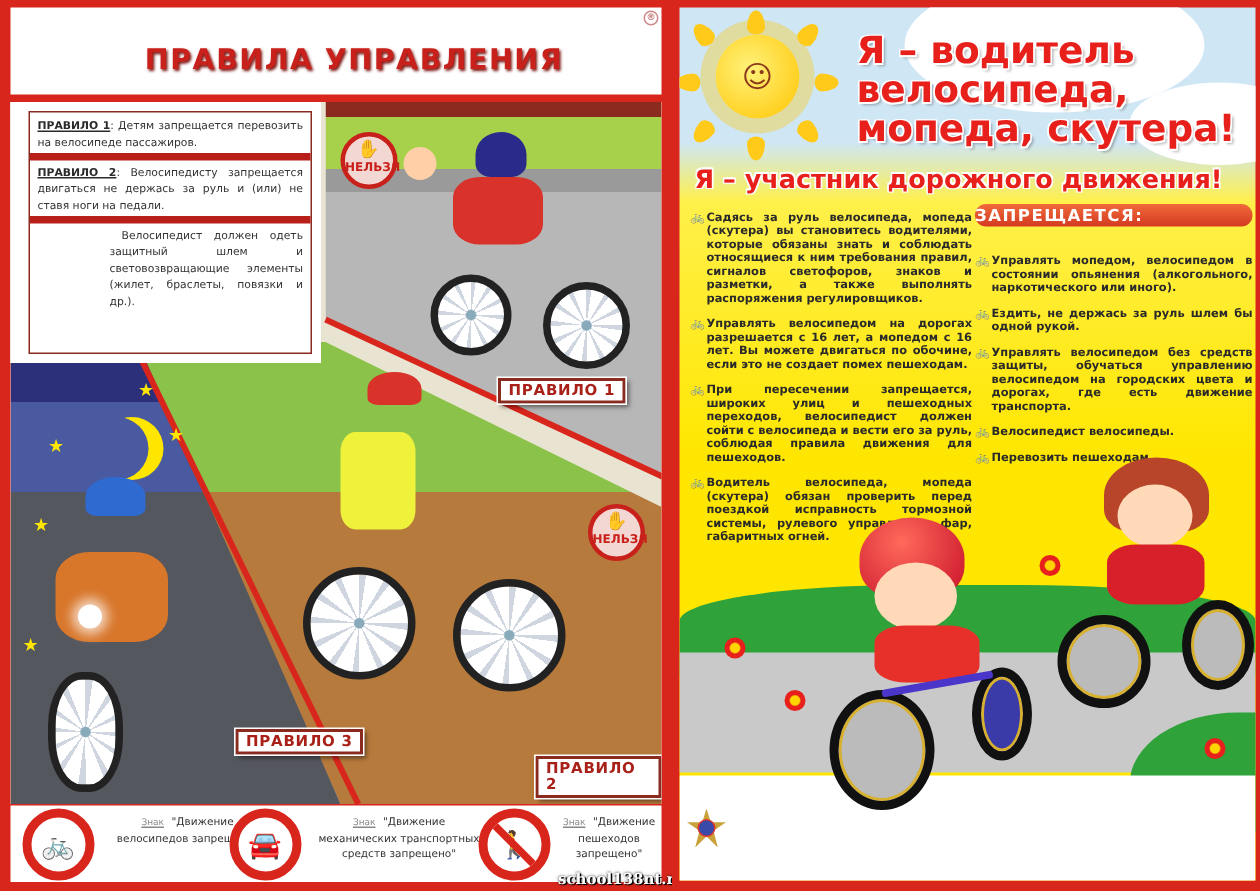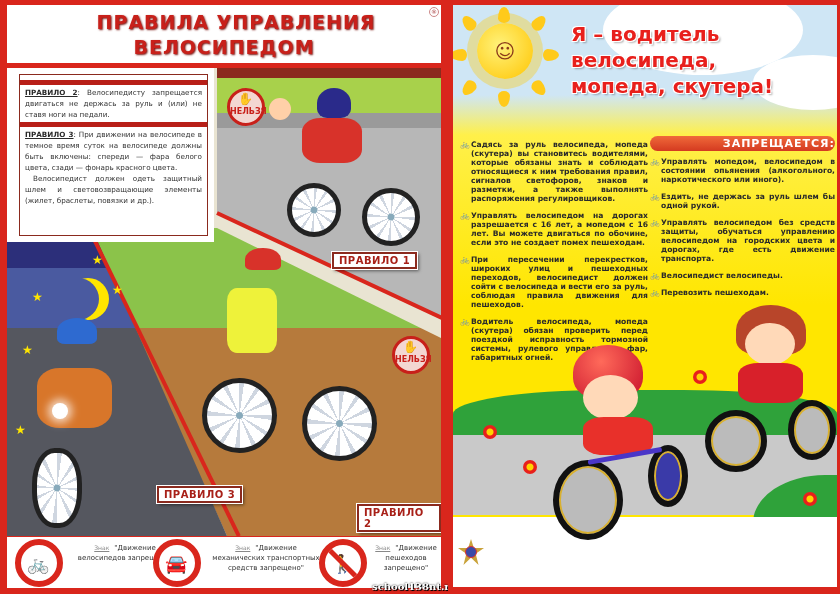--- a/index.html
+++ b/index.html
@@ -2,38 +2,38 @@
 <html><head>
 <meta charset="utf-8">
 <style>
   * { box-sizing: border-box; margin: 0; padding: 0; }
   body { width: 840px; height: 594px; overflow: hidden; background: #fff; font-family: "DejaVu Sans", sans-serif; position: relative; }
 
   
   .left { position: absolute; left: 0; top: 0; width: 448px; height: 594px; background: #d9261c; }
   .left-title { position: absolute; left: 7px; top: 5px; width: 434px; height: 58px; background: #fff; text-align: center; }
   .left-title div { font-family: "DejaVu Sans", sans-serif; font-weight: bold; color: #c8201a; font-size: 19px; letter-spacing: 1px; line-height: 25px; text-shadow: 1px 1px 2px #7a1410; }
-  .left-title .l1 { margin-top: 5px; padding-left: 24px; }
+  .left-title .l1 { margin-top: 23px; padding-left: 24px; }
   .copy-mark { position: absolute; right: 2px; top: 2px; width: 10px; height: 10px; border-radius: 50%; border: 1px solid #c88; font-size: 6px; line-height: 8px; text-align: center; color: #a44; background:#fff; }
 
   .scene { position: absolute; left: 7px; top: 68px; width: 434px; height: 468px; background: #e9e4d2; overflow: hidden; }
   .sc1 { position: absolute; left: 0; top: 0; width: 434px; height: 468px; background: linear-gradient(180deg,#8b2a1e 0 10px,#a8d14b 10px 45px,#9a9a9a 45px 60px,#b7b7b7 60px 100%); clip-path: polygon(210px 0,434px 0,434px 250px,210px 145px); }
   .sc2 { position: absolute; left: 0; top: 0; width: 434px; height: 468px; background: linear-gradient(180deg,#d9a35c 0 130px,#8bc34a 130px 260px,#b67a3c 260px 100%); clip-path: polygon(80px 160px,210px 160px,434px 270px,434px 468px,220px 468px); }
   .sc3 { position: absolute; left: 0; top: 0; width: 434px; height: 468px; background: linear-gradient(180deg,#2c2f7a 0 200px,#4a5aa0 200px 260px,#55575f 260px 100%); clip-path: polygon(0 172px,90px 172px,220px 468px,0 468px); }
   .divline { position: absolute; height: 4px; background: #d9261c; transform-origin: 0 50%; }
 
   .moon { position: absolute; left: 50px; top: 210px; width: 42px; height: 42px; border-radius: 50%; box-shadow: 10px 0 0 0 #ffe600; }
   .star { position: absolute; color: #ffe600; font-size: 12px; }
 
   .rules-box { position: absolute; left: 7px; top: 68px; width: 207px; height: 174px; background: #fff; border: 2px solid #fff; }
   .rules-inner { position: absolute; left: 10px; top: 4px; right: 4px; bottom: 4px; border: 1px solid #8b2a1e; padding: 3px 5px; font-size: 7.2px; line-height: 11px; color: #333; }
   .rule-p { text-align: justify; }
   .rule-p b { text-decoration: underline; color: #2a2a2a; }
   .rule-sep { height: 5px; background: #b81f18; margin: 2px -5px; }
-  .rule-note { text-indent: 8px; text-align: justify; }
+  .rule-note { text-indent: 8px; text-align: justify; margin-left: 48px; }
 
   .pravilo-tag { position: absolute; background: #fff; border: 2px solid #8b2a1e; outline: 1px solid #fff; padding: 1px 5px; font-weight: bold; font-size: 10px; color: #a82018; letter-spacing: 0.5px; box-shadow: 2px 2px 3px rgba(0,0,0,.5); }
 
   .nelzya { position: absolute; width: 38px; height: 38px; border-radius: 50%; background: #f3d7d2; border: 3px solid #c8201a; text-align: center; font-size: 8px; font-weight: bold; color: #c8201a; }
   .nelzya .hand { display:block; font-size: 12px; line-height: 16px; color:#a44; }
 
   .figure { position: absolute; border-radius: 50%; }
   .wheel { position: absolute; border-radius: 50%; border: 5px solid #222; background: radial-gradient(circle,#8ab 0 3px,transparent 4px), repeating-conic-gradient(#cfd6e0 0 8deg,#fff 8deg 30deg); }
 
   .signs-bar { position: absolute; left: 7px; top: 537px; width: 434px; height: 51px; background: #fff; }
@@ -43,48 +43,47 @@
   .sign-label .znak { color: #888; text-decoration: underline; margin-right: 5px; font-size: 6px; }
   .watermark { position: absolute; left: 372px; top: 581px; font-family: "DejaVu Serif", serif; font-weight: bold; font-size: 10px; color: #fff; text-shadow: 0 0 2px #000, 1px 1px 0 #000; }
 
   
   .right { position: absolute; left: 448px; top: 0; width: 392px; height: 594px; background: #d9261c; }
   .right-inner { position: absolute; left: 5px; top: 5px; width: 384px; height: 582px; background: linear-gradient(180deg,#cfe6f5 0 90px,#fff04a 130px,#ffe600 300px,#ffe600 100%); overflow: hidden; }
   .cloud { position: absolute; background: #fff; border-radius: 50%; }
   .sun { position: absolute; left: 24px; top: 18px; width: 56px; height: 56px; border-radius: 50%; background: radial-gradient(circle at 40% 40%,#fff27a,#ffc400); box-shadow: 0 0 0 10px rgba(255,200,0,.35); }
   .sun-ray { position: absolute; width: 12px; height: 16px; background: #ffca1a; border-radius: 50% 50% 50% 50% / 70% 70% 30% 30%; }
   .sun-face { position: absolute; left: 50%; top: 50%; transform: translate(-50%,-50%); font-size: 20px; color: #8b3a1a; }
-  .r-title { position: absolute; left: 118px; top: 16px; width: 270px; font-weight: bold; color: #e8201c; font-size: 20px; line-height: 26px; text-shadow: 1px 1px 0 #fff, -1px -1px 0 #fff, 1px -1px 0 #fff, -1px 1px 0 #fff, 2px 2px 2px rgba(0,0,0,.3); }
+  .r-title { position: absolute; left: 118px; top: 16px; width: 270px; font-weight: bold; color: #e8201c; font-size: 25px; line-height: 26px; text-shadow: 1px 1px 0 #fff, -1px -1px 0 #fff, 1px -1px 0 #fff, -1px 1px 0 #fff, 2px 2px 2px rgba(0,0,0,.3); }
   .r-subtitle { position: absolute; left: 10px; top: 105px; width: 375px; font-weight: bold; color: #e8201c; font-size: 17px; text-shadow: 1px 1px 0 #fff, -1px -1px 0 #fff, 1px -1px 0 #fff, -1px 1px 0 #fff; white-space: nowrap; }
 
   .col-left { position: absolute; left: 7px; top: 135px; width: 188px; font-size: 7.6px; line-height: 9px; font-weight: bold; color: #2a2a2a; }
   .col-right { position: absolute; left: 197px; top: 131px; width: 185px; font-size: 7.6px; line-height: 9px; font-weight: bold; color: #2a2a2a; }
   .bullet { display: flex; margin-bottom: 8px; text-align: justify; }
   .bullet .bi { flex: 0 0 11px; color: #2a7ad8; font-size: 8px; }
   .col-right .bullet .bi { color: #e85a8a; }
-  .forbid-head { background: linear-gradient(180deg,#f06a3a,#d43a20); color: #fff; font-weight: bold; font-size: 11px; text-align: right; border-radius: 10px; padding: 3px 0; margin-bottom: 6px; letter-spacing: 1px; }
+  .forbid-head { background: linear-gradient(180deg,#f06a3a,#d43a20); color: #fff; font-weight: bold; font-size: 11px; text-align: left; border-radius: 10px; padding: 3px 0; margin-bottom: 18px; letter-spacing: 1px; }
   .grass { position: absolute; background: #2fa23a; }
   .road { position: absolute; left: 0; top: 430px; width: 384px; height: 80px; background: #c9c9c9; }
   .bottom-white { position: absolute; left: 0; top: 512px; width: 384px; height: 75px; background: #fff; }
   .emblem { position: absolute; left: 5px; top: 534px; width: 26px; height: 26px; background: #c9a23a; clip-path: polygon(50% 0,61% 35%,100% 35%,68% 57%,79% 100%,50% 72%,21% 100%,32% 57%,0 35%,39% 35%); }
   .emblem-c { position: absolute; left: 12px; top: 541px; width: 12px; height: 12px; border-radius: 50%; background: #3a4aa8; border: 1px solid #d33; }
   .flower { position: absolute; width: 14px; height: 14px; border-radius: 50%; background: radial-gradient(circle,#ffd400 0 3px,#e8201c 4px); }
   .kid-helmet { position: absolute; border-radius: 50% 50% 40% 40%; background: radial-gradient(circle at 40% 30%,#ff6a5a,#c8102a); }
   .kid-face { position: absolute; border-radius: 50%; background: #ffd9b8; }
   .kid-hair { position: absolute; border-radius: 50% 50% 30% 30%; background: #b8452a; }
   .bigwheel { position: absolute; border-radius: 50%; border: 6px solid #111; box-shadow: inset 0 0 0 2px #d8b030; background: #bbb; }
   .frame { position: absolute; height: 5px; background: #4a36c8; transform-origin: 0 50%; border-radius: 2px; }
 </style>
 </head>
 <body>
 
 <div class="left">
   <div class="left-title">
     <div class="l1">ПРАВИЛА УПРАВЛЕНИЯ</div>
-    <div>ВЕЛОСИПЕДОМ</div>
     <span class="copy-mark">®</span>
   </div>
 
   <div class="scene">
     <div class="sc2"></div>
     <div class="sc1"></div>
     <div class="sc3"></div>
     <div class="divline" style="left:210px;top:143px;width:250px;transform:rotate(25deg);"></div>
     <div class="divline" style="left:85px;top:165px;width:335px;transform:rotate(64deg);"></div>
 
@@ -112,24 +111,24 @@
     <div class="figure" style="left:45px;top:335px;width:16px;height:16px;background:#fff;box-shadow:0 0 8px 4px rgba(255,255,255,.7);"></div>
     <div class="wheel" style="left:25px;top:380px;width:50px;height:80px;border-radius:45%;"></div>
 
     <span class="pravilo-tag" style="left:325px;top:184px;">ПРАВИЛО 1</span>
     <span class="pravilo-tag" style="left:150px;top:418px;">ПРАВИЛО 3</span>
     <span class="pravilo-tag" style="left:350px;top:436px;">ПРАВИЛО 2</span>
   </div>
 
   <div class="rules-box">
     <div class="rules-inner">
+      <p class="rule-p"><b>ПРАВИЛО 1</b><span>: Детям запрещается перевозить на велосипеде пассажиров.</span></p>
       <div class="rule-sep"></div>
       <p class="rule-p"><b>ПРАВИЛО 2</b><span>: Велосипедисту запрещается двигаться не держась за руль и (или) не ставя ноги на педали.</span></p>
       <div class="rule-sep"></div>
-      <p class="rule-p"><b>ПРАВИЛО 3</b><span>: При движении на велосипеде в темное время суток на велосипеде должны быть включены: спереди — фара белого цвета, сзади — фонарь красного цвета.</span></p>
       <p class="rule-note">Велосипедист должен одеть защитный шлем и световозвращающие элементы (жилет, браслеты, повязки и др.).</p>
     </div>
   </div>
 
   <div class="signs-bar">
     <div class="sign" style="left:8px;">
         <span>🚲</span>
       </div>
     <div class="sign-label" style="left:68px;width:100px;"><span class="znak">Знак</span><span>"Движение велосипедов запрещено"</span></div>
 
@@ -162,33 +161,34 @@
     <span class="sun-ray" style="left:45px;top:86px;transform:rotate(180deg);"></span>
     <span class="sun-ray" style="left:10px;top:75px;transform:rotate(220deg);"></span>
     <span class="sun-ray" style="left:0px;top:42px;transform:rotate(270deg);"></span>
     <span class="sun-ray" style="left:10px;top:10px;transform:rotate(320deg);"></span>
 
     <div class="r-title">
       <div>Я – водитель</div>
       <div>велосипеда,</div>
       <div>мопеда, скутера!</div>
     </div>
+    <div class="r-subtitle">Я – участник дорожного движения!</div>
 
     <div class="col-left">
       <div class="bullet">
           <span class="bi">🚲</span>
           <span>Садясь за руль велосипеда, мопеда (скутера) вы становитесь водителями, которые обязаны знать и соблюдать относящиеся к ним требования правил, сигналов светофоров, знаков и разметки, а также выполнять распоряжения регулировщиков.</span>
         </div>
       <div class="bullet">
           <span class="bi">🚲</span>
           <span>Управлять велосипедом на дорогах разрешается с 16 лет, а мопедом с 16 лет. Вы можете двигаться по обочине, если это не создает помех пешеходам.</span>
         </div>
       <div class="bullet">
           <span class="bi">🚲</span>
-          <span>При пересечении перекрестков, широких улиц и пешеходных переходов, велосипедист должен сойти с велосипеда и вести его за руль, соблюдая правила движения для пешеходов.</span>
+          <span>При пересечении запрещается, широких улиц и пешеходных переходов, велосипедист должен сойти с велосипеда и вести его за руль, соблюдая правила движения для пешеходов.</span>
         </div>
       <div class="bullet">
           <span class="bi">🚲</span>
           <span>Водитель велосипеда, мопеда (скутера) обязан проверить перед поездкой исправность тормозной системы, рулевого управления, фар, габаритных огней.</span>
         </div>
     </div>
 
     <div class="col-right">
       <div class="forbid-head">ЗАПРЕЩАЕТСЯ:</div>
       <div class="bullet">

